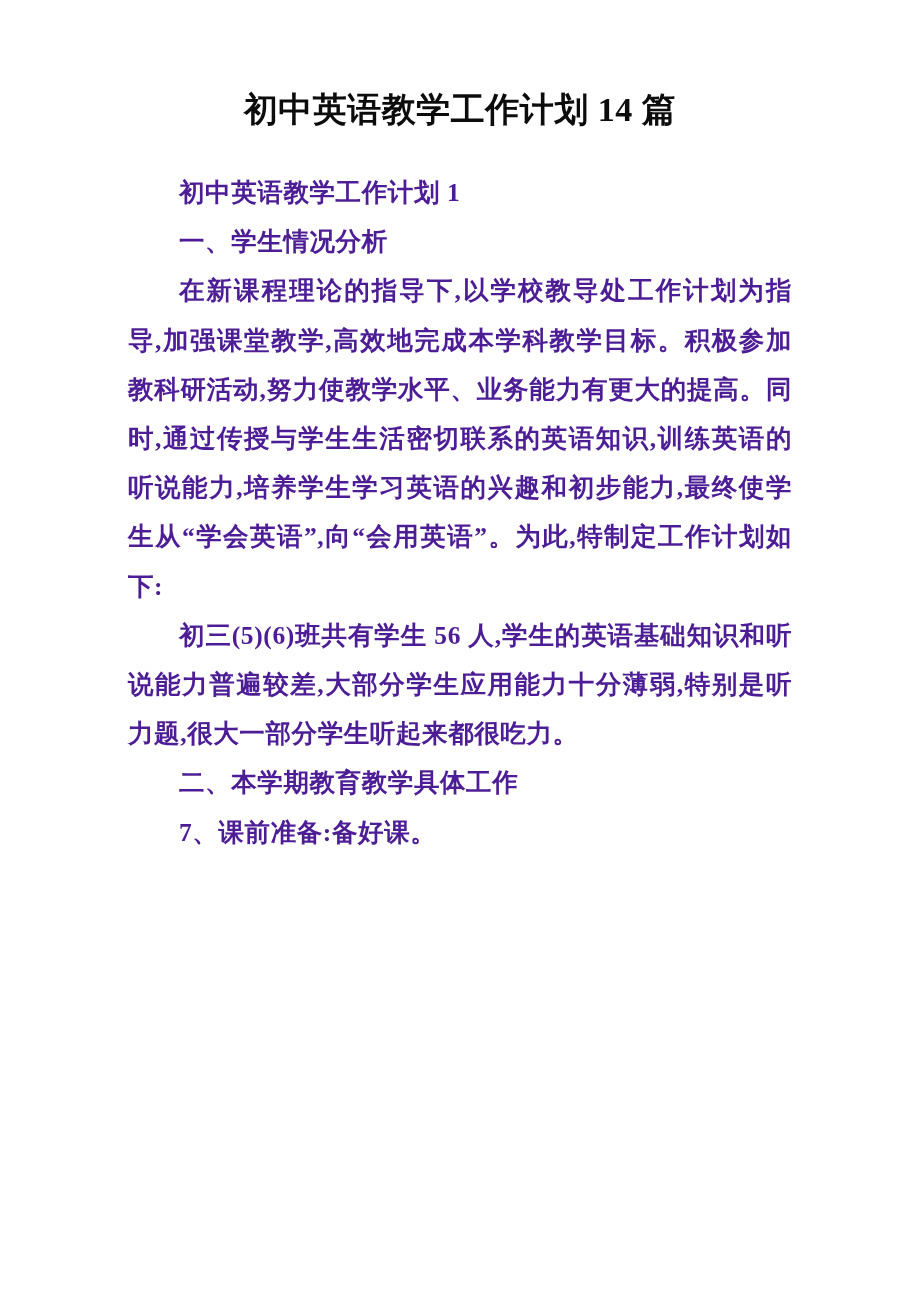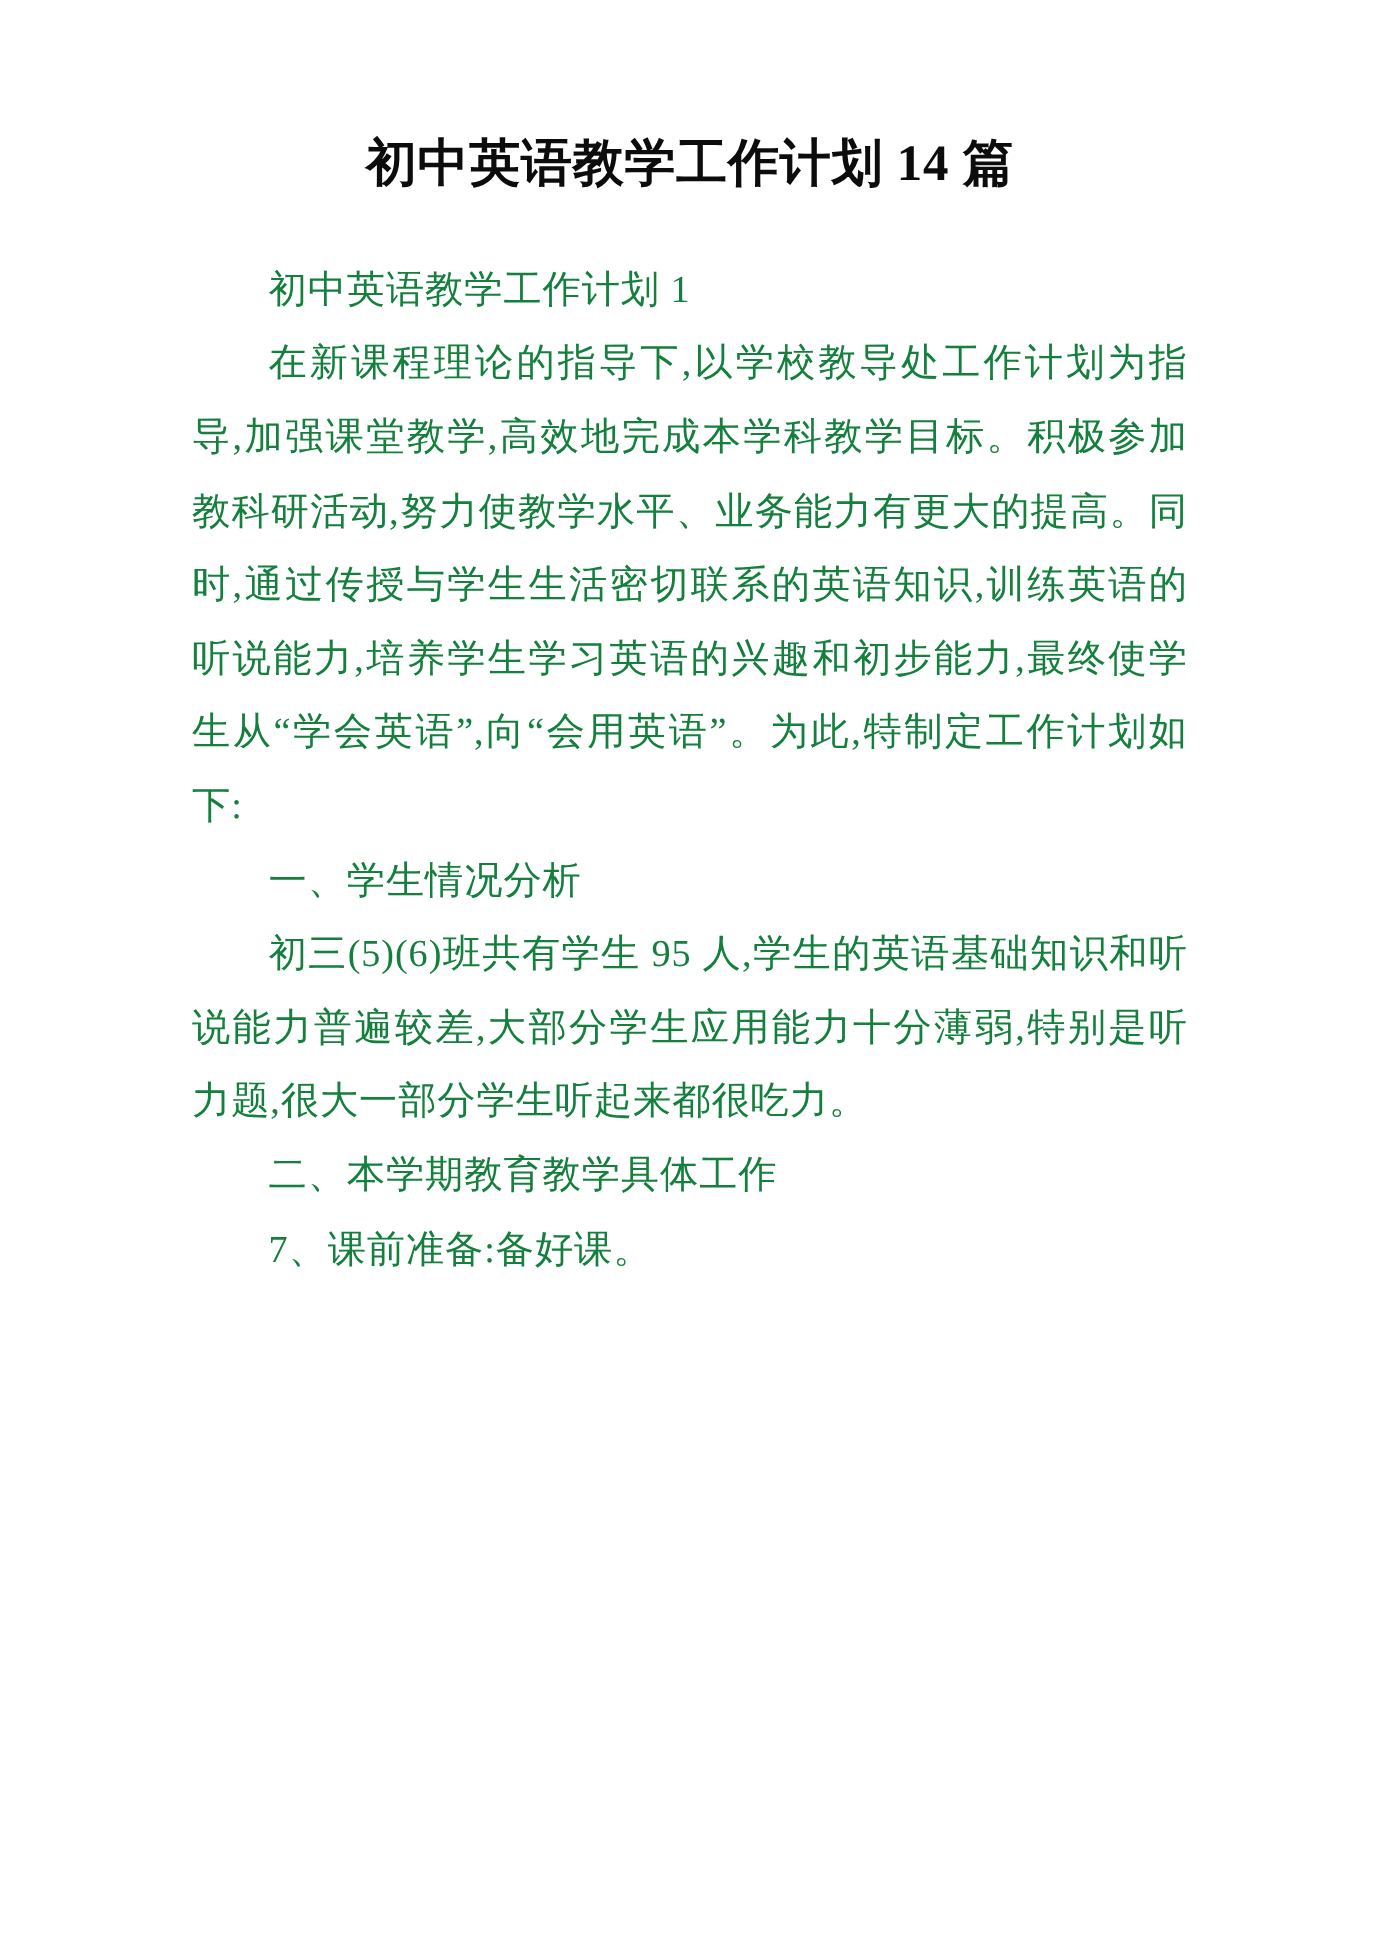--- a/index.html
+++ b/index.html
@@ -36,26 +36,26 @@
   .body-block {
     position: absolute;
     left: 128px;
     top: 168px;
     width: 664px;
   }
 
   .para {
     font-size: 25.5px;
     line-height: 49.2px;
-    color: #15803d;
+    color: #4c1d95;
     text-align: justify;
     text-justify: inter-ideograph;
     margin: 0;
     letter-spacing: 0.6px;
-    font-weight: 400;
+    font-weight: 700;
   }
 
   .para.indent {
     text-indent: 2em;
   }
 
   
   .para, .doc-title {
     -webkit-font-smoothing: antialiased;
   }
@@ -64,25 +64,25 @@
 <body>
 
 <div class="page">
 
   <div class="doc-title">初中英语教学工作计划 14 篇</div>
 
   <div class="body-block">
 
     <p class="para indent">初中英语教学工作计划 1</p>
 
+    <p class="para indent">一、学生情况分析</p>
+
     <p class="para indent">在新课程理论的指导下,以学校教导处工作计划为指导,加强课堂教学,高效地完成本学科教学目标。积极参加教科研活动,努力使教学水平、业务能力有更大的提高。同时,通过传授与学生生活密切联系的英语知识,训练英语的听说能力,培养学生学习英语的兴趣和初步能力,最终使学生从“学会英语”,向“会用英语”。为此,特制定工作计划如下:</p>
 
-    <p class="para indent">一、学生情况分析</p>
-
-    <p class="para indent">初三(5)(6)班共有学生 95 人,学生的英语基础知识和听说能力普遍较差,大部分学生应用能力十分薄弱,特别是听力题,很大一部分学生听起来都很吃力。</p>
+    <p class="para indent">初三(5)(6)班共有学生 56 人,学生的英语基础知识和听说能力普遍较差,大部分学生应用能力十分薄弱,特别是听力题,很大一部分学生听起来都很吃力。</p>
 
     <p class="para indent">二、本学期教育教学具体工作</p>
 
 
     <p class="para indent">7、课前准备:备好课。</p>
 
 
   </div>
 
 </div>

